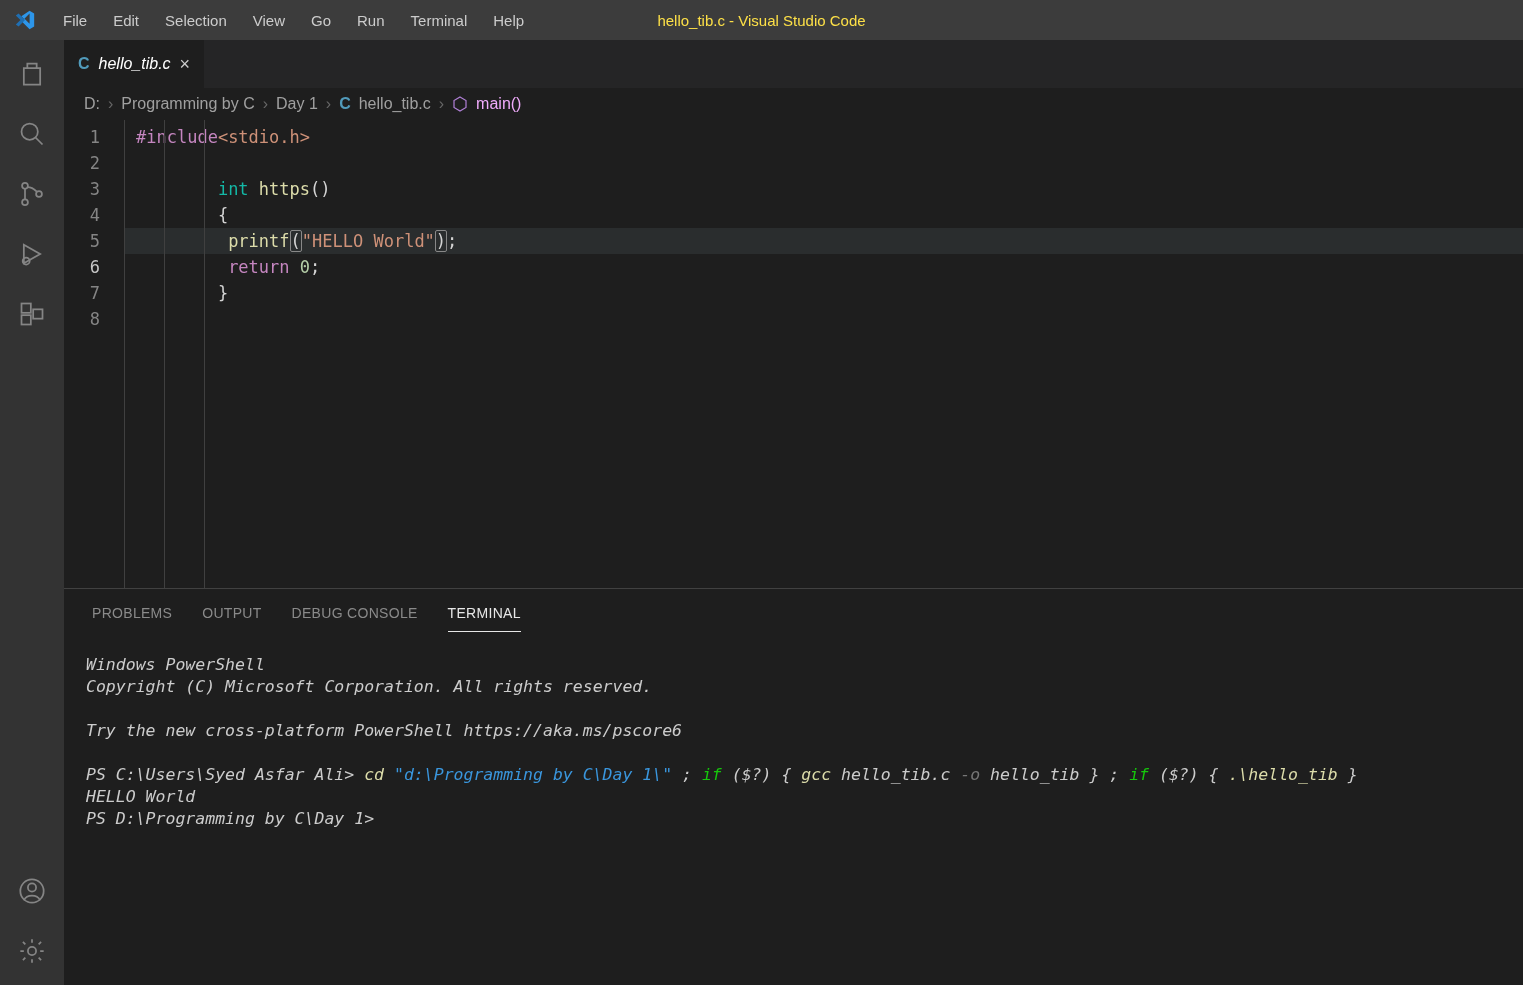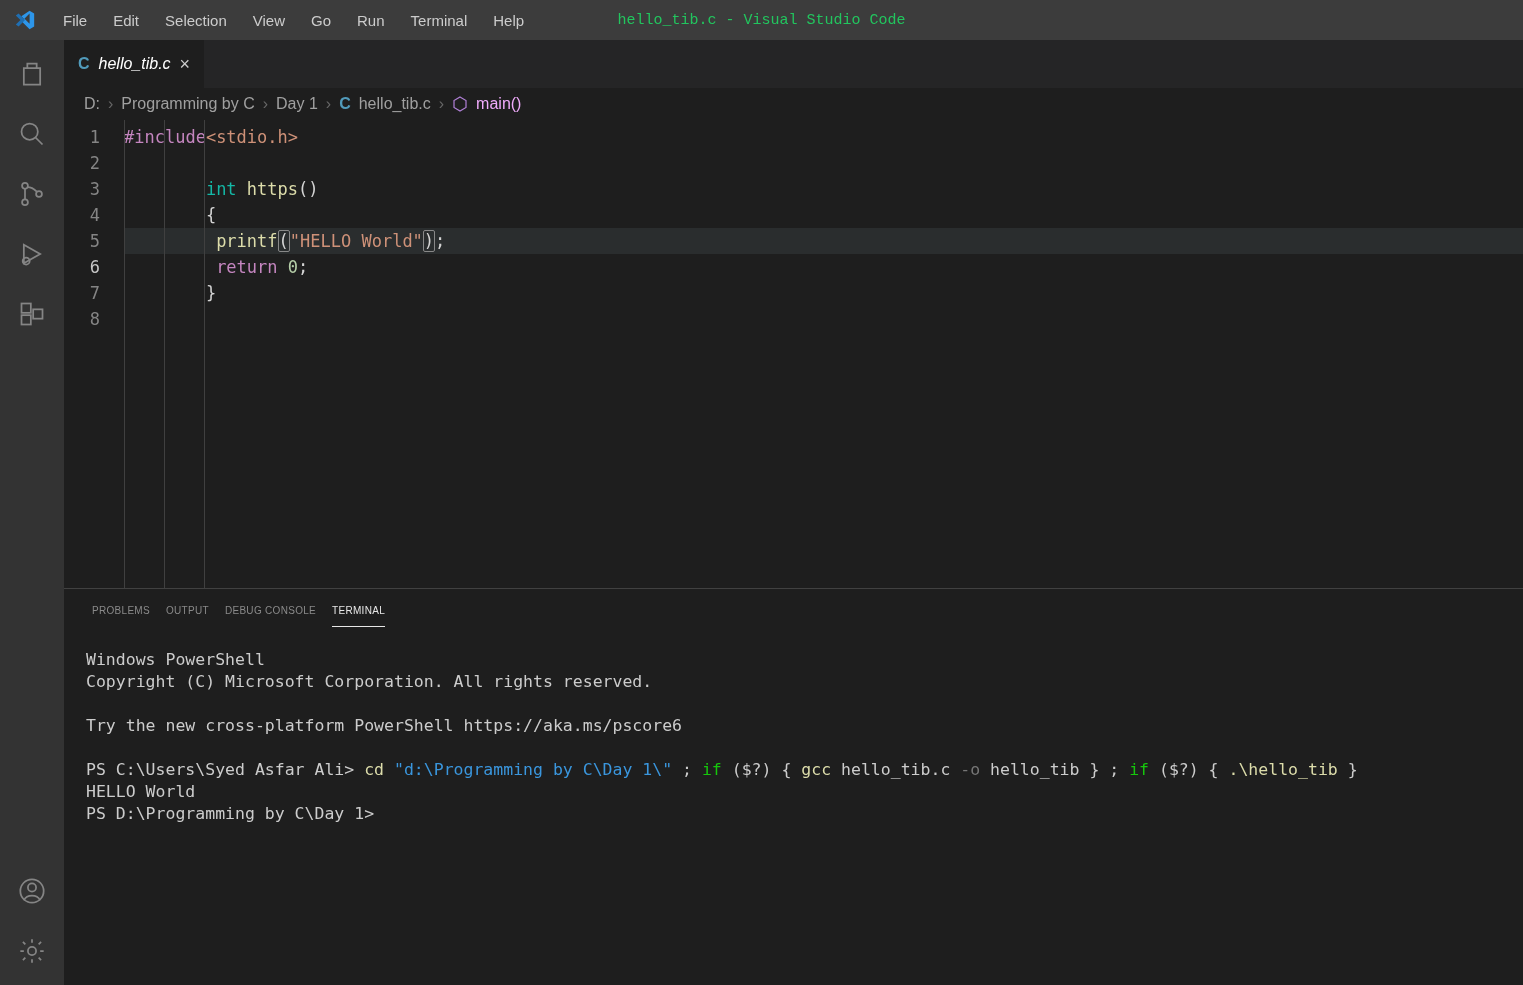--- a/index.html
+++ b/index.html
@@ -1,59 +1,59 @@
 <!DOCTYPE html>
 <html><head>
 <meta charset="utf-8">
 <style>
 * { margin:0; padding:0; box-sizing:border-box; }
 html,body { width:1523px; height:985px; background:#1e1e1e; font-family:"Segoe UI",Arial,sans-serif; color:#cccccc; overflow:hidden; }
 .title-bar { height:40px; background:#3c3c3c; display:flex; align-items:center; font-size:15px; }
 .title-bar .logo { width:50px; display:flex; align-items:center; justify-content:center; }
 .menu { display:flex; gap:0; }
 .menu-item { padding:0 13px; height:31px; display:flex; align-items:center; cursor:pointer; color:#cccccc; }
-.win-title { position:absolute; left:50%; transform:translateX(-50%); color:#22c55e;font-family:Liberation Mono, monospace; }
+.win-title { position:absolute; left:50%; transform:translateX(-50%); color:#fde047; }
 .main { display:flex; height:calc(100% - 40px); }
 .activity-bar { width:64px; background:#333333; display:flex; flex-direction:column; align-items:center; padding-top:18px; gap:28px; }
 .activity-bar .spacer { flex:1; }
 .act-icon { width:32px; height:32px; display:flex; align-items:center; justify-content:center; color:#858585; cursor:pointer; }
 .editor-col { flex:1; display:flex; flex-direction:column; background:#1e1e1e; }
 .tabs-row { height:48px; background:#252526; display:flex; align-items:stretch; }
 .tab { display:flex; align-items:center; padding:0 14px; background:#1e1e1e; color:#ffffff; gap:9px; font-size:16px; font-style:italic; }
 .tab .c-badge { font-weight:bold; color:#519aba; font-style:normal; }
 .tab .close { color:#cccccc; font-style:normal; cursor:pointer; font-size:18px; }
 .breadcrumb { height:32px; display:flex; align-items:center; padding-left:20px; gap:8px; font-size:16px; color:#a0a0a0; }
 .breadcrumb .chev { color:#666; }
 .breadcrumb .c-badge { color:#519aba; font-weight:bold; }
 .bc-sym { color:#f0abfc; }
 .hex-icon { width:16px; height:16px; }
 .editor-body { flex:1; display:flex; font-family:Consolas,monospace; font-size:17px; line-height:26px; position:relative; }
 .gutter { width:60px; text-align:right; color:#858585; padding-right:24px; padding-top:4px; }
 .gutter .ln { height:26px; }
 .gutter .ln.cur { color:#c6c6c6; }
 .code-area { flex:1; padding-top:4px; position:relative; }
-.code-line { height:26px; white-space:pre; padding-left:0; }
+.code-line { height:26px; white-space:pre; padding-left:12px; }
 .code-line.hl { background:#2a2d2e; }
 .guide { position:absolute; top:0; bottom:0; width:1px; background:#404040; }
 .g1 { left:0px; } .g2 { left:40px; } .g3 { left:80px; }
 
 .kw { color:#c586c0; }     
 .type { color:#14b8a6; }   
 .fn { color:#dcdcaa; }     
 .str { color:#ce9178; }
 .pun { color:#d4d4d4; }
 .hdr { color:#ce9178; }
 .num { color:#b5cea8; }
 .brkt-hl { border:1px solid #888; border-radius:2px; }
 
 .panel { height:397px; border-top:1px solid #414141; display:flex; flex-direction:column; }
-.panel-tabs { display:flex; gap:16px; padding:16px 28px 0 28px; font-size:10px; letter-spacing:0.3px; }
+.panel-tabs { display:flex; gap:30px; padding:16px 28px 0 28px; font-size:14px; letter-spacing:0.3px; }
 .ptab { color:#8a8a8a; padding-bottom:10px; cursor:pointer; }
 .ptab.active { color:#e7e7e7; border-bottom:1px solid #e7e7e7; }
-.term-body { flex:1; padding:22px 4px 16px 22px; font-family:Consolas,monospace; font-size:16.5px; line-height:22px; color:#cccccc; white-space:pre; overflow:hidden; }
+.term-body { flex:1; padding:22px 4px 16px 22px; font-family:Consolas,monospace; font-size:16.5px; line-height:22px; color:#cccccc; white-space:pre; overflow:hidden;font-style:italic; }
 .term-body .cmd-y { color:#dcdcaa; }
 .term-body .cmd-c { color:#3a96dd; }
 .term-body .cmd-grn { color:#16c60c; }
 .term-body .cmd-gray { color:#767676; }
 </style>
 </head>
 <body>
 
 <div class="title-bar">
   <div class="logo">

